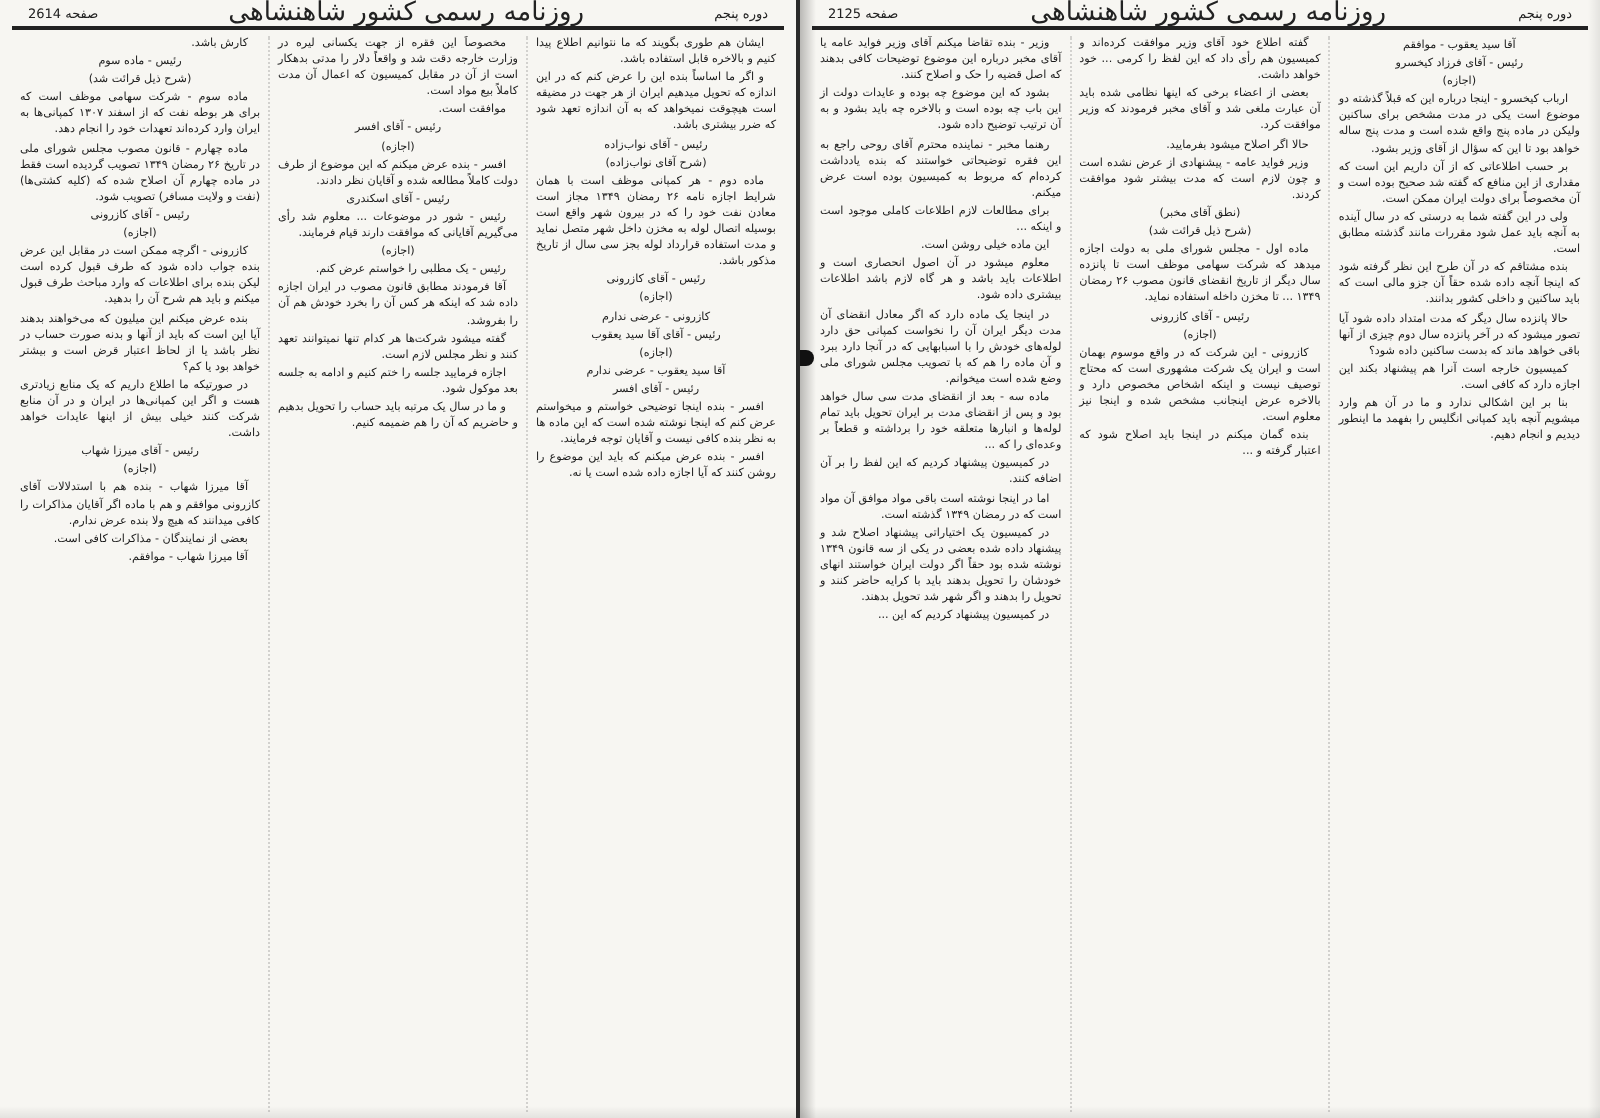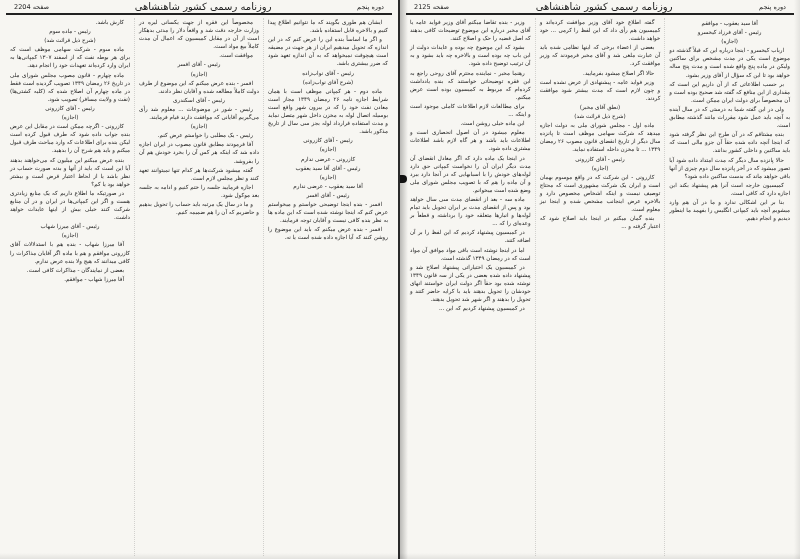--- a/index.html
+++ b/index.html
@@ -21,21 +21,21 @@
   .page.right { width: 402px; border-left: 2px solid #2a2a2a; }
   .page.right::before {
     content: ""; position: absolute; left: 0; top: 0; bottom: 0; width: 8px;
     background: linear-gradient(to right, rgba(0,0,0,0.25), rgba(0,0,0,0));
   }
   .header {
     display: flex; justify-content: space-between; align-items: flex-end;
     direction: rtl; font-size: 6.5px; height: 10px; line-height: 10px;
     padding: 0 8px; color: #222;
   }
-  .header .title { font-size: 10px; }
+  .header .title { font-size: 13px; }
   .rule { height: 2px; background: #222; margin: 1px 0 3px 0; }
   .cols { display: flex; flex-direction: row-reverse; height: 538px; }
   .col {
     flex: 1; direction: rtl; text-align: justify;
     font-size: 5.6px; line-height: 8.1px; padding: 0 4px;
     overflow: hidden; color: #1c1c1c;
     border-left: 0.5px dotted rgba(0,0,0,0.15);
   }
   .col:last-child { border-left: none; }
   .col p { margin: 0 0 1px 0; text-indent: 6px; }
@@ -55,21 +55,21 @@
 </style>
 </head>
 <body>
 
 <div class="spread">
 
   <div class="page left">
     <div class="header">
       <span>دوره پنجم</span>
       <span class="title">روزنامه رسمی کشور شاهنشاهی</span>
-      <span>صفحه 2204</span>
+      <span>صفحه 2614</span>
     </div>
     <div class="rule"></div>
     <div class="cols">
       <div class="col">
           <p class="">ایشان هم طوری بگویند که ما نتوانیم اطلاع پیدا کنیم و بالاخره قابل استفاده باشد.</p>
           <p class="">و اگر ما اساساً بنده این را عرض کنم که در این اندازه که تحویل میدهیم ایران از هر جهت در مضیقه است هیچوقت نمیخواهد که به آن اندازه تعهد شود که ضرر بیشتری باشد.</p>
           <p class="center">رئیس - آقای نواب‌زاده</p>
           <p class="center">(شرح آقای نواب‌زاده)</p>
           <p class="">ماده دوم - هر کمپانی موظف است با همان شرایط اجازه نامه ۲۶ رمضان ۱۳۴۹ مجاز است معادن نفت خود را که در بیرون شهر واقع است بوسیله اتصال لوله به مخزن داخل شهر متصل نماید و مدت استفاده قرارداد لوله بجز سی سال از تاریخ مذکور باشد.</p>
           <p class="center">رئیس - آقای کازرونی</p>

